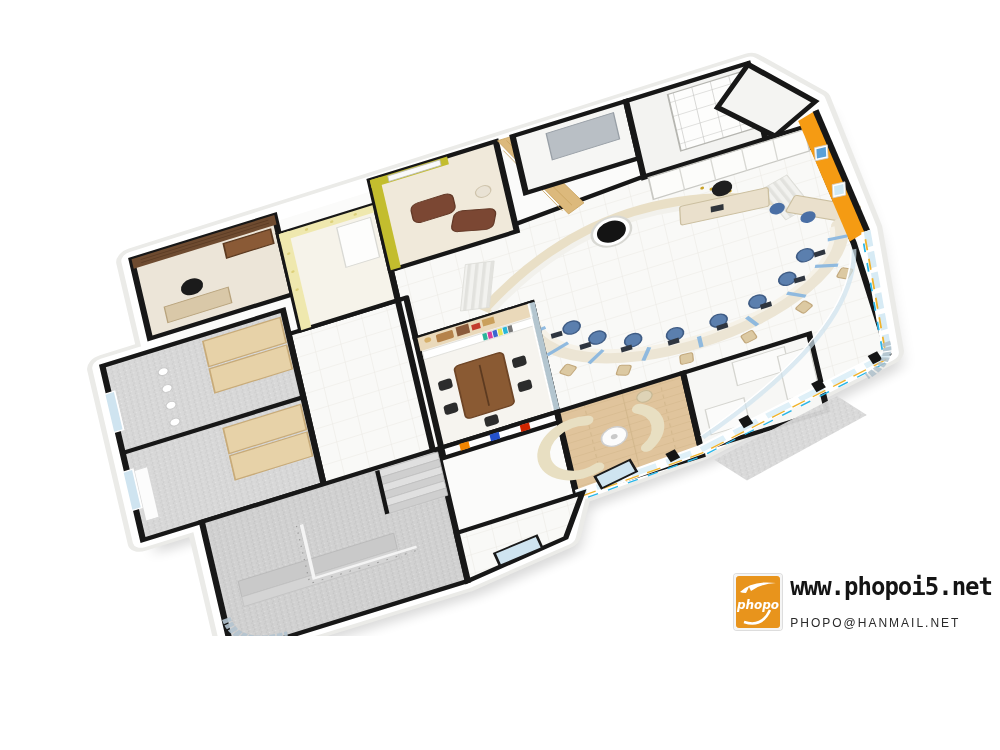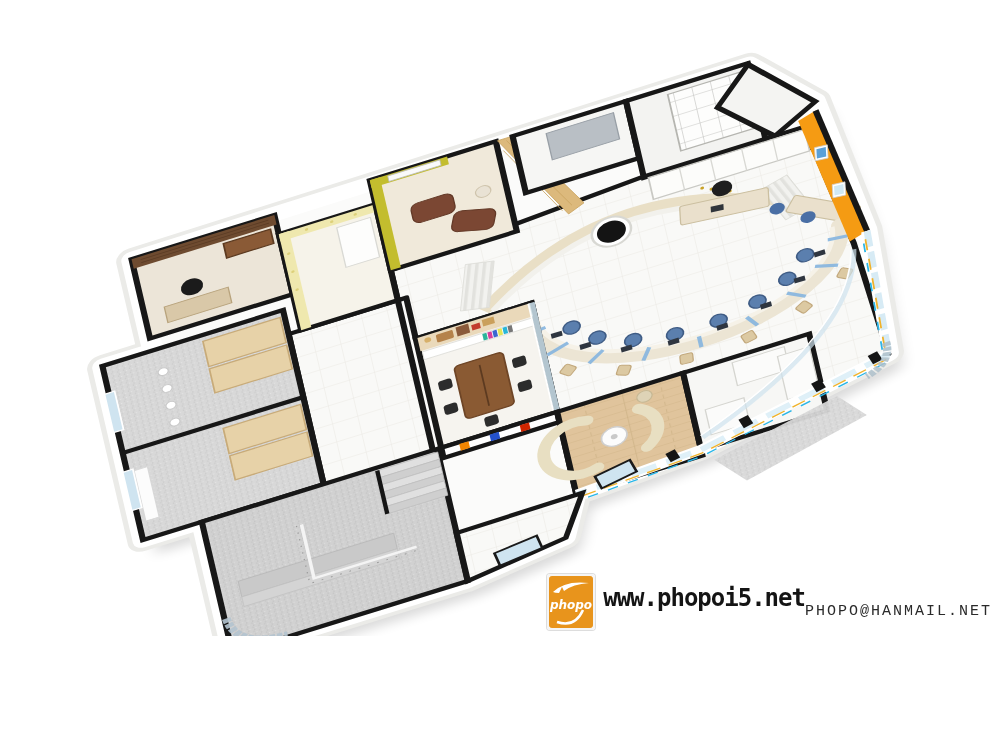--- a/index.html
+++ b/index.html
@@ -3,24 +3,24 @@
 <meta charset="utf-8">
 <style>
   html,body{margin:0;padding:0;background:#ffffff;}
   #canvas{position:relative;width:1000px;height:636px;background:#ffffff;overflow:hidden;
           font-family:"DejaVu Sans",sans-serif;}
   #render-svg{position:absolute;left:0;top:0;}
   
   #watermark{position:absolute;right:8px;bottom:6px;display:flex;align-items:center;gap:8px;}
   #wm-logo{position:relative;width:44px;height:52px;border:2px solid #f5f5f5;
            box-shadow:0 0 0 1px #dddddd;border-radius:3px;display:block;}
-  #wm-text{display:flex;flex-direction:row;line-height:1;}
+  #wm-text{display:flex;flex-direction:column;line-height:1;}
   #wm-site{font-family:"DejaVu Sans Mono",monospace;font-weight:bold;font-size:24px;
            letter-spacing:-1px;color:#141414;}
-  #wm-email{font-family:Liberation Mono, monospace;font-size:15px;letter-spacing:2px;
+  #wm-email{font-family:Liberation Sans, sans-serif;font-size:12px;letter-spacing:2px;
             color:#2a2a2a;margin-top:18px;}
 </style>
 </head>
 <body>
 
 <div id="canvas">
 
 <svg id="render-svg" width="1000" height="750" viewBox="0 0 1000 750">
   <defs>
     <path id="fp" d="M60,8 L795,2 L860,92 L884,318 L876,520 L643,578 L493,588 L470,650 L350,670 L70,670 L70,450 L0,450 L0,160 L60,160 Z"></path>

